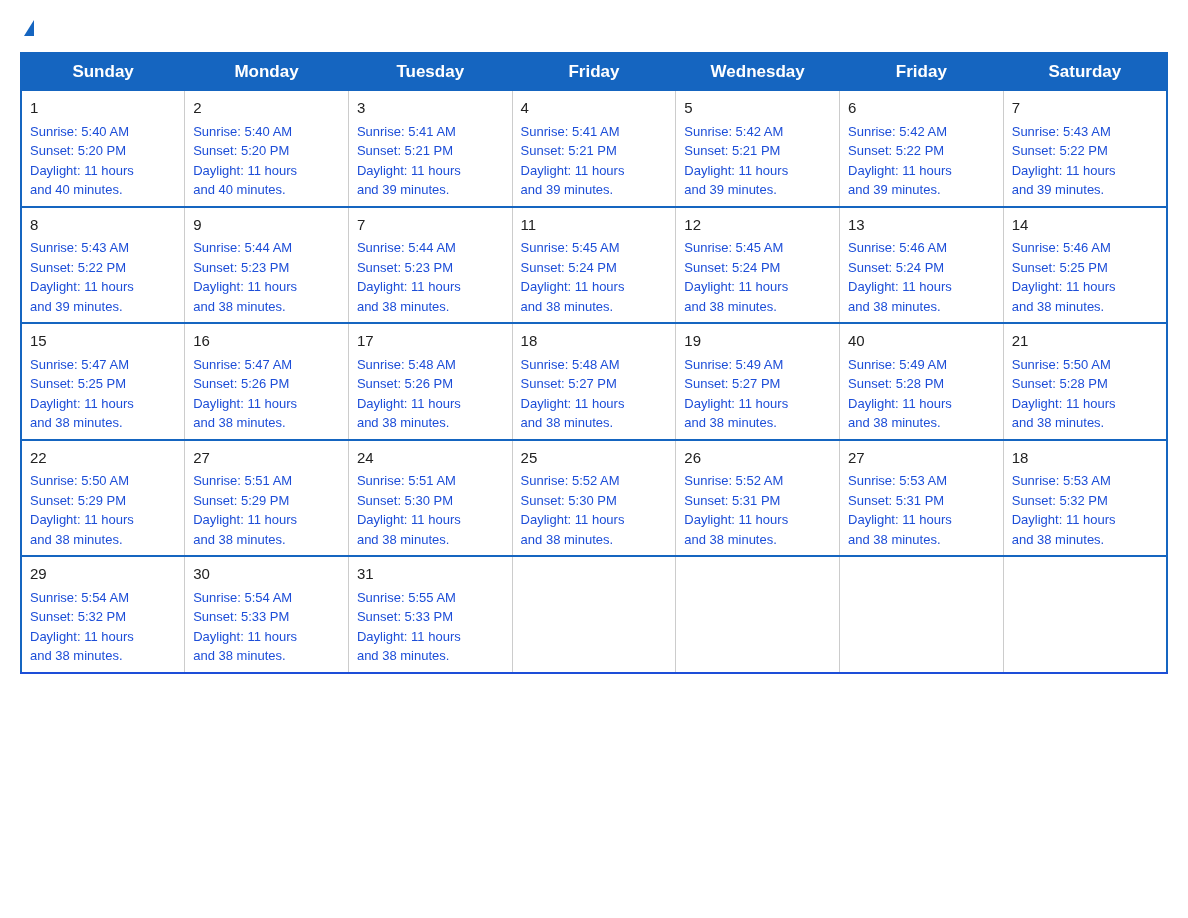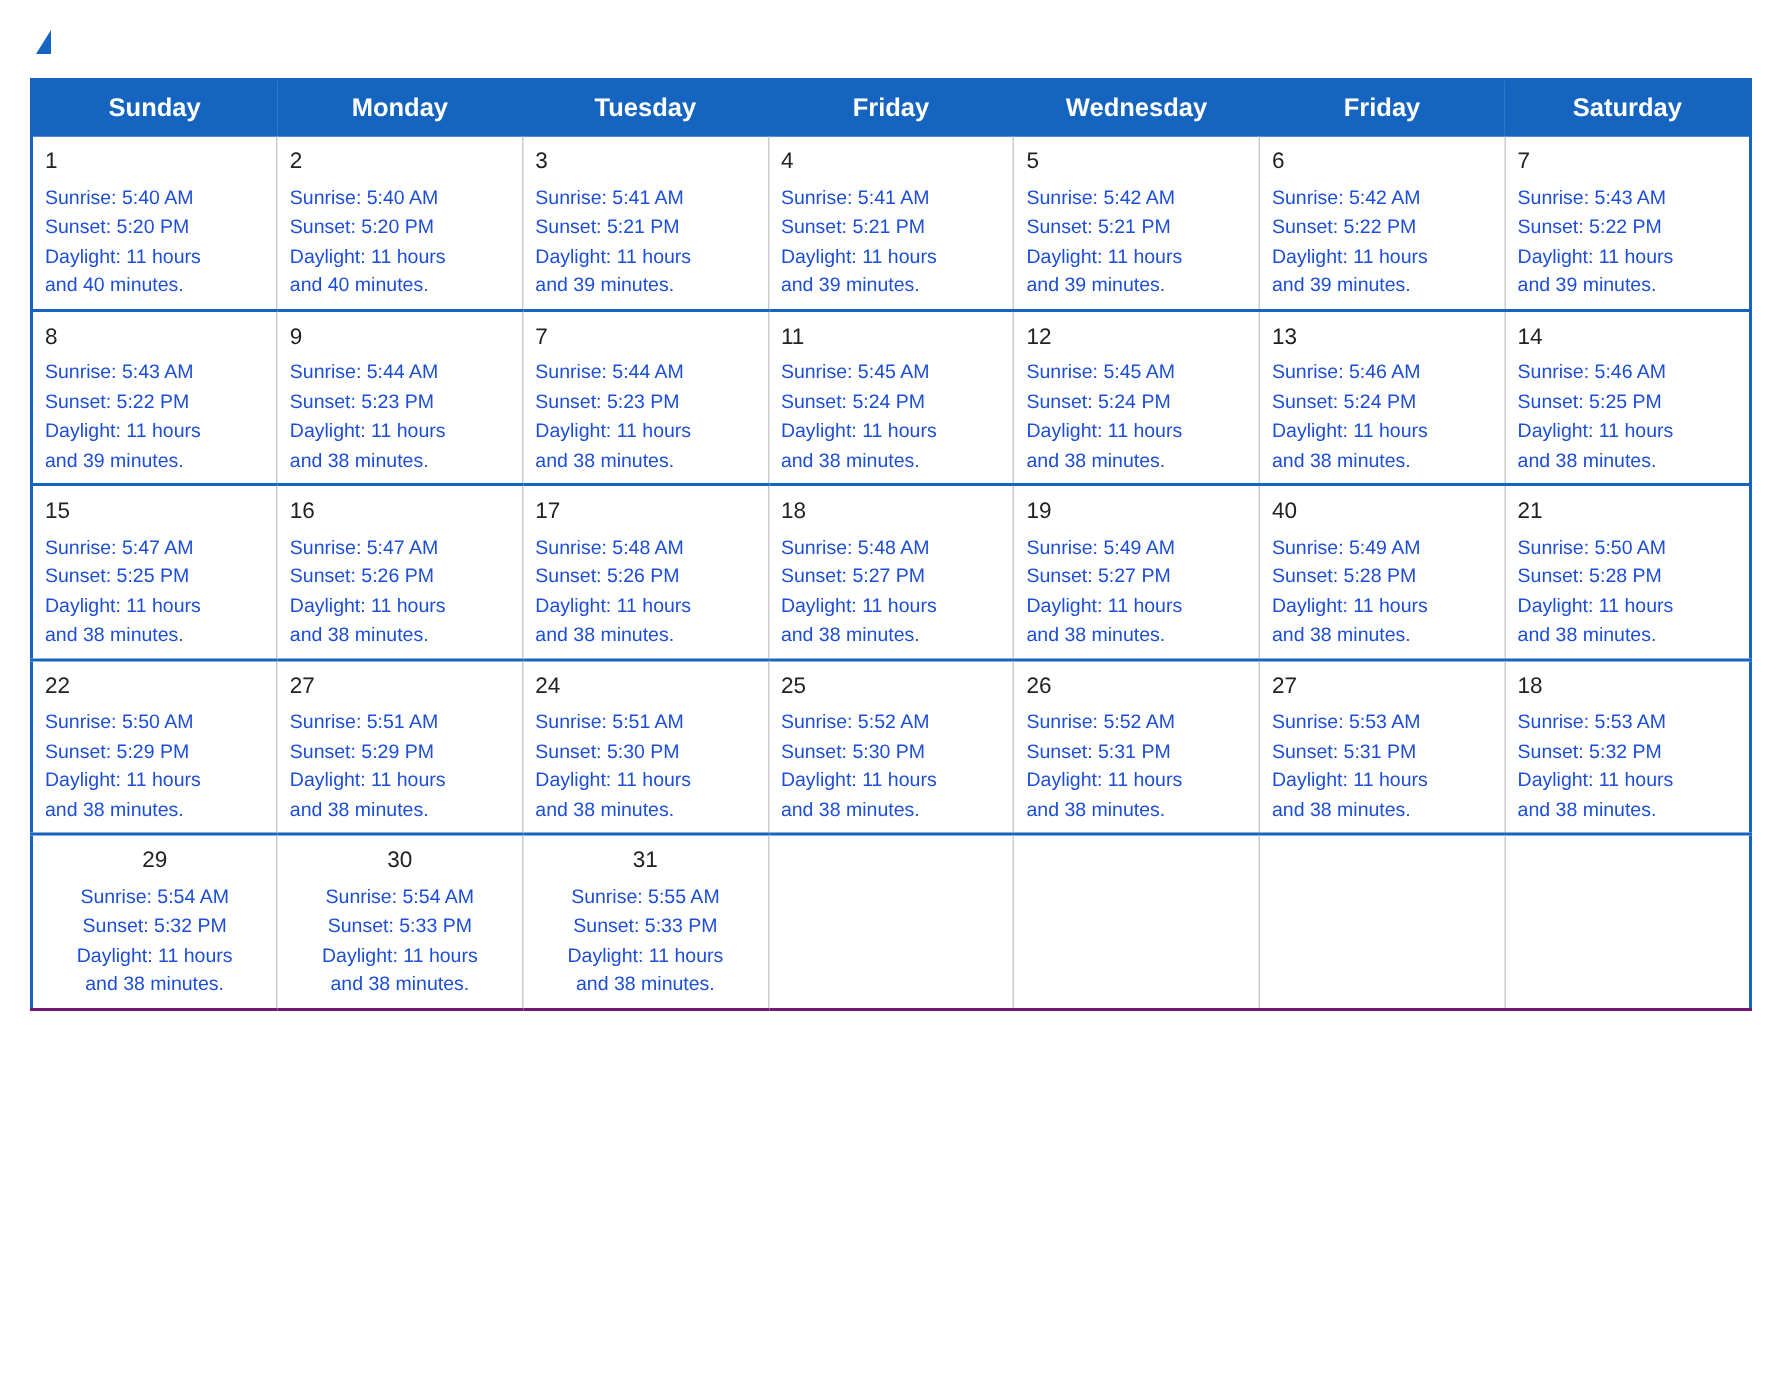--- a/index.html
+++ b/index.html
@@ -78,22 +78,21 @@
       width: 14.28%;
       min-height: 90px;
       font-size: 13px;
       color: #222;
       line-height: 1.5;
     }
     .calendar-table td:last-child {
       border-right: none;
     }
     .calendar-table tr:last-child td {
-      border-bottom: 2px solid #701a75;
-      text-align: center;
+      border-bottom: 2px solid #1d4ed8;
     }
     .day-number {
       font-size: 15px;
       font-weight: normal;
       color: #222;
       display: block;
       margin-bottom: 2px;
     }
     .day-info {
       font-size: 13px;

